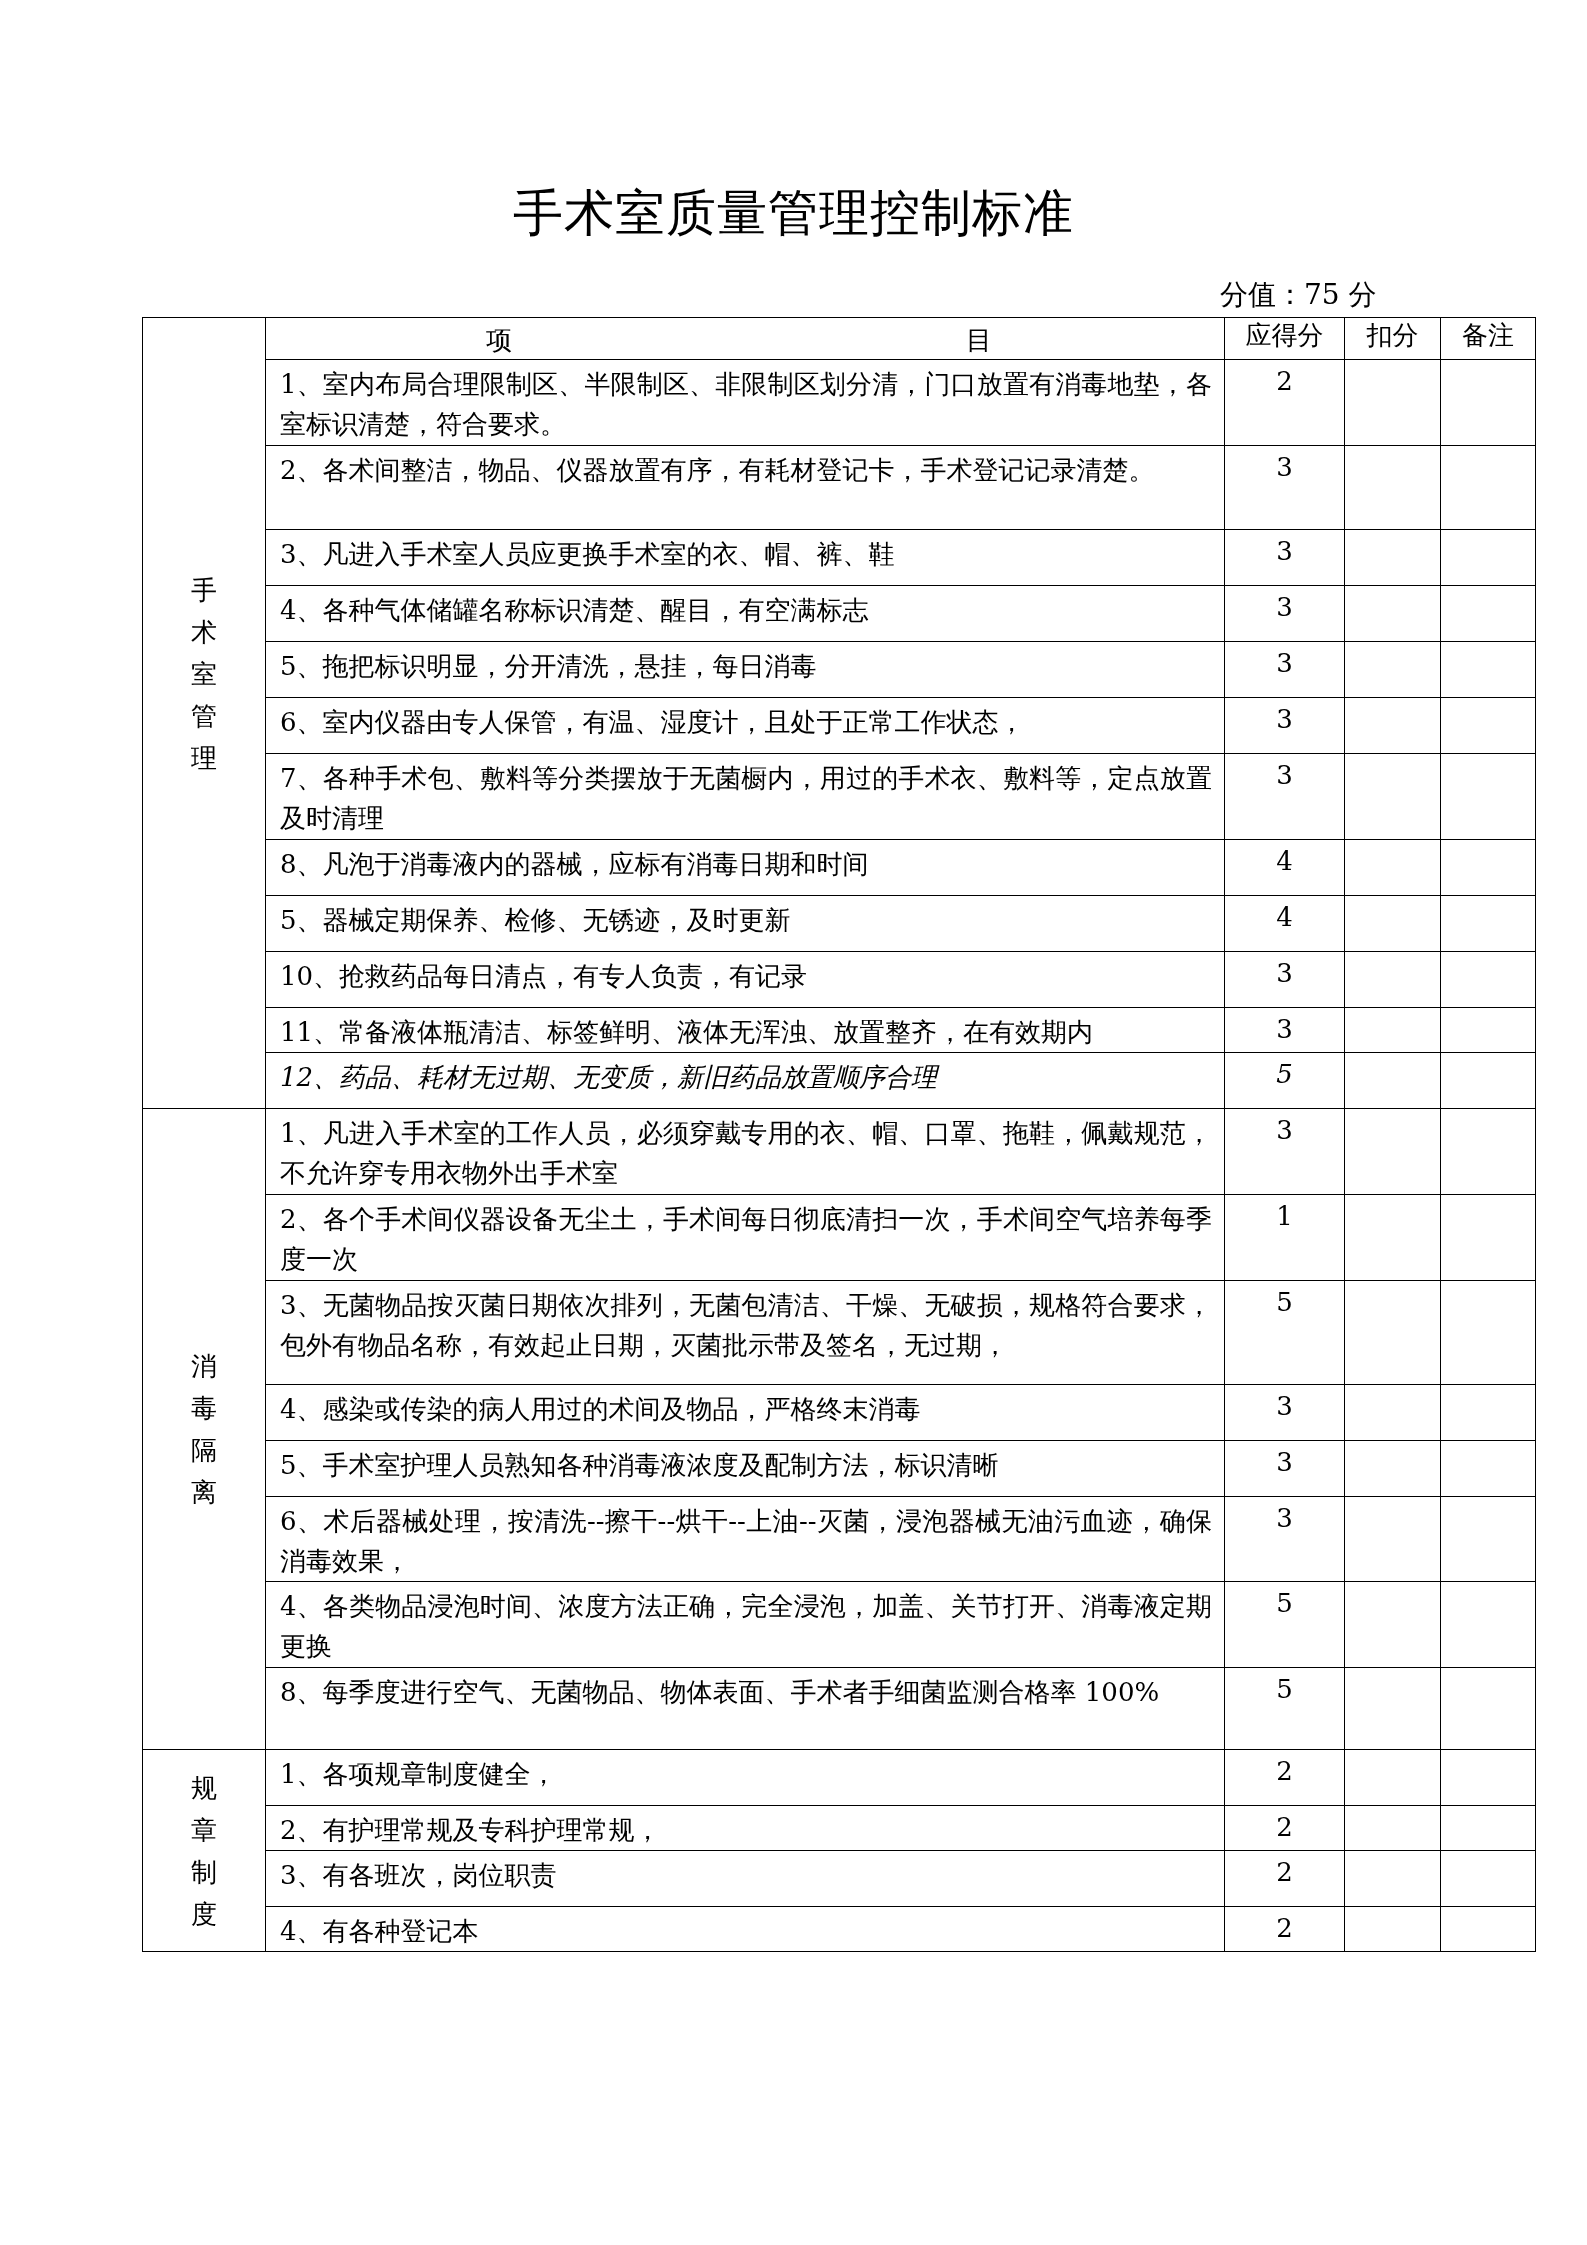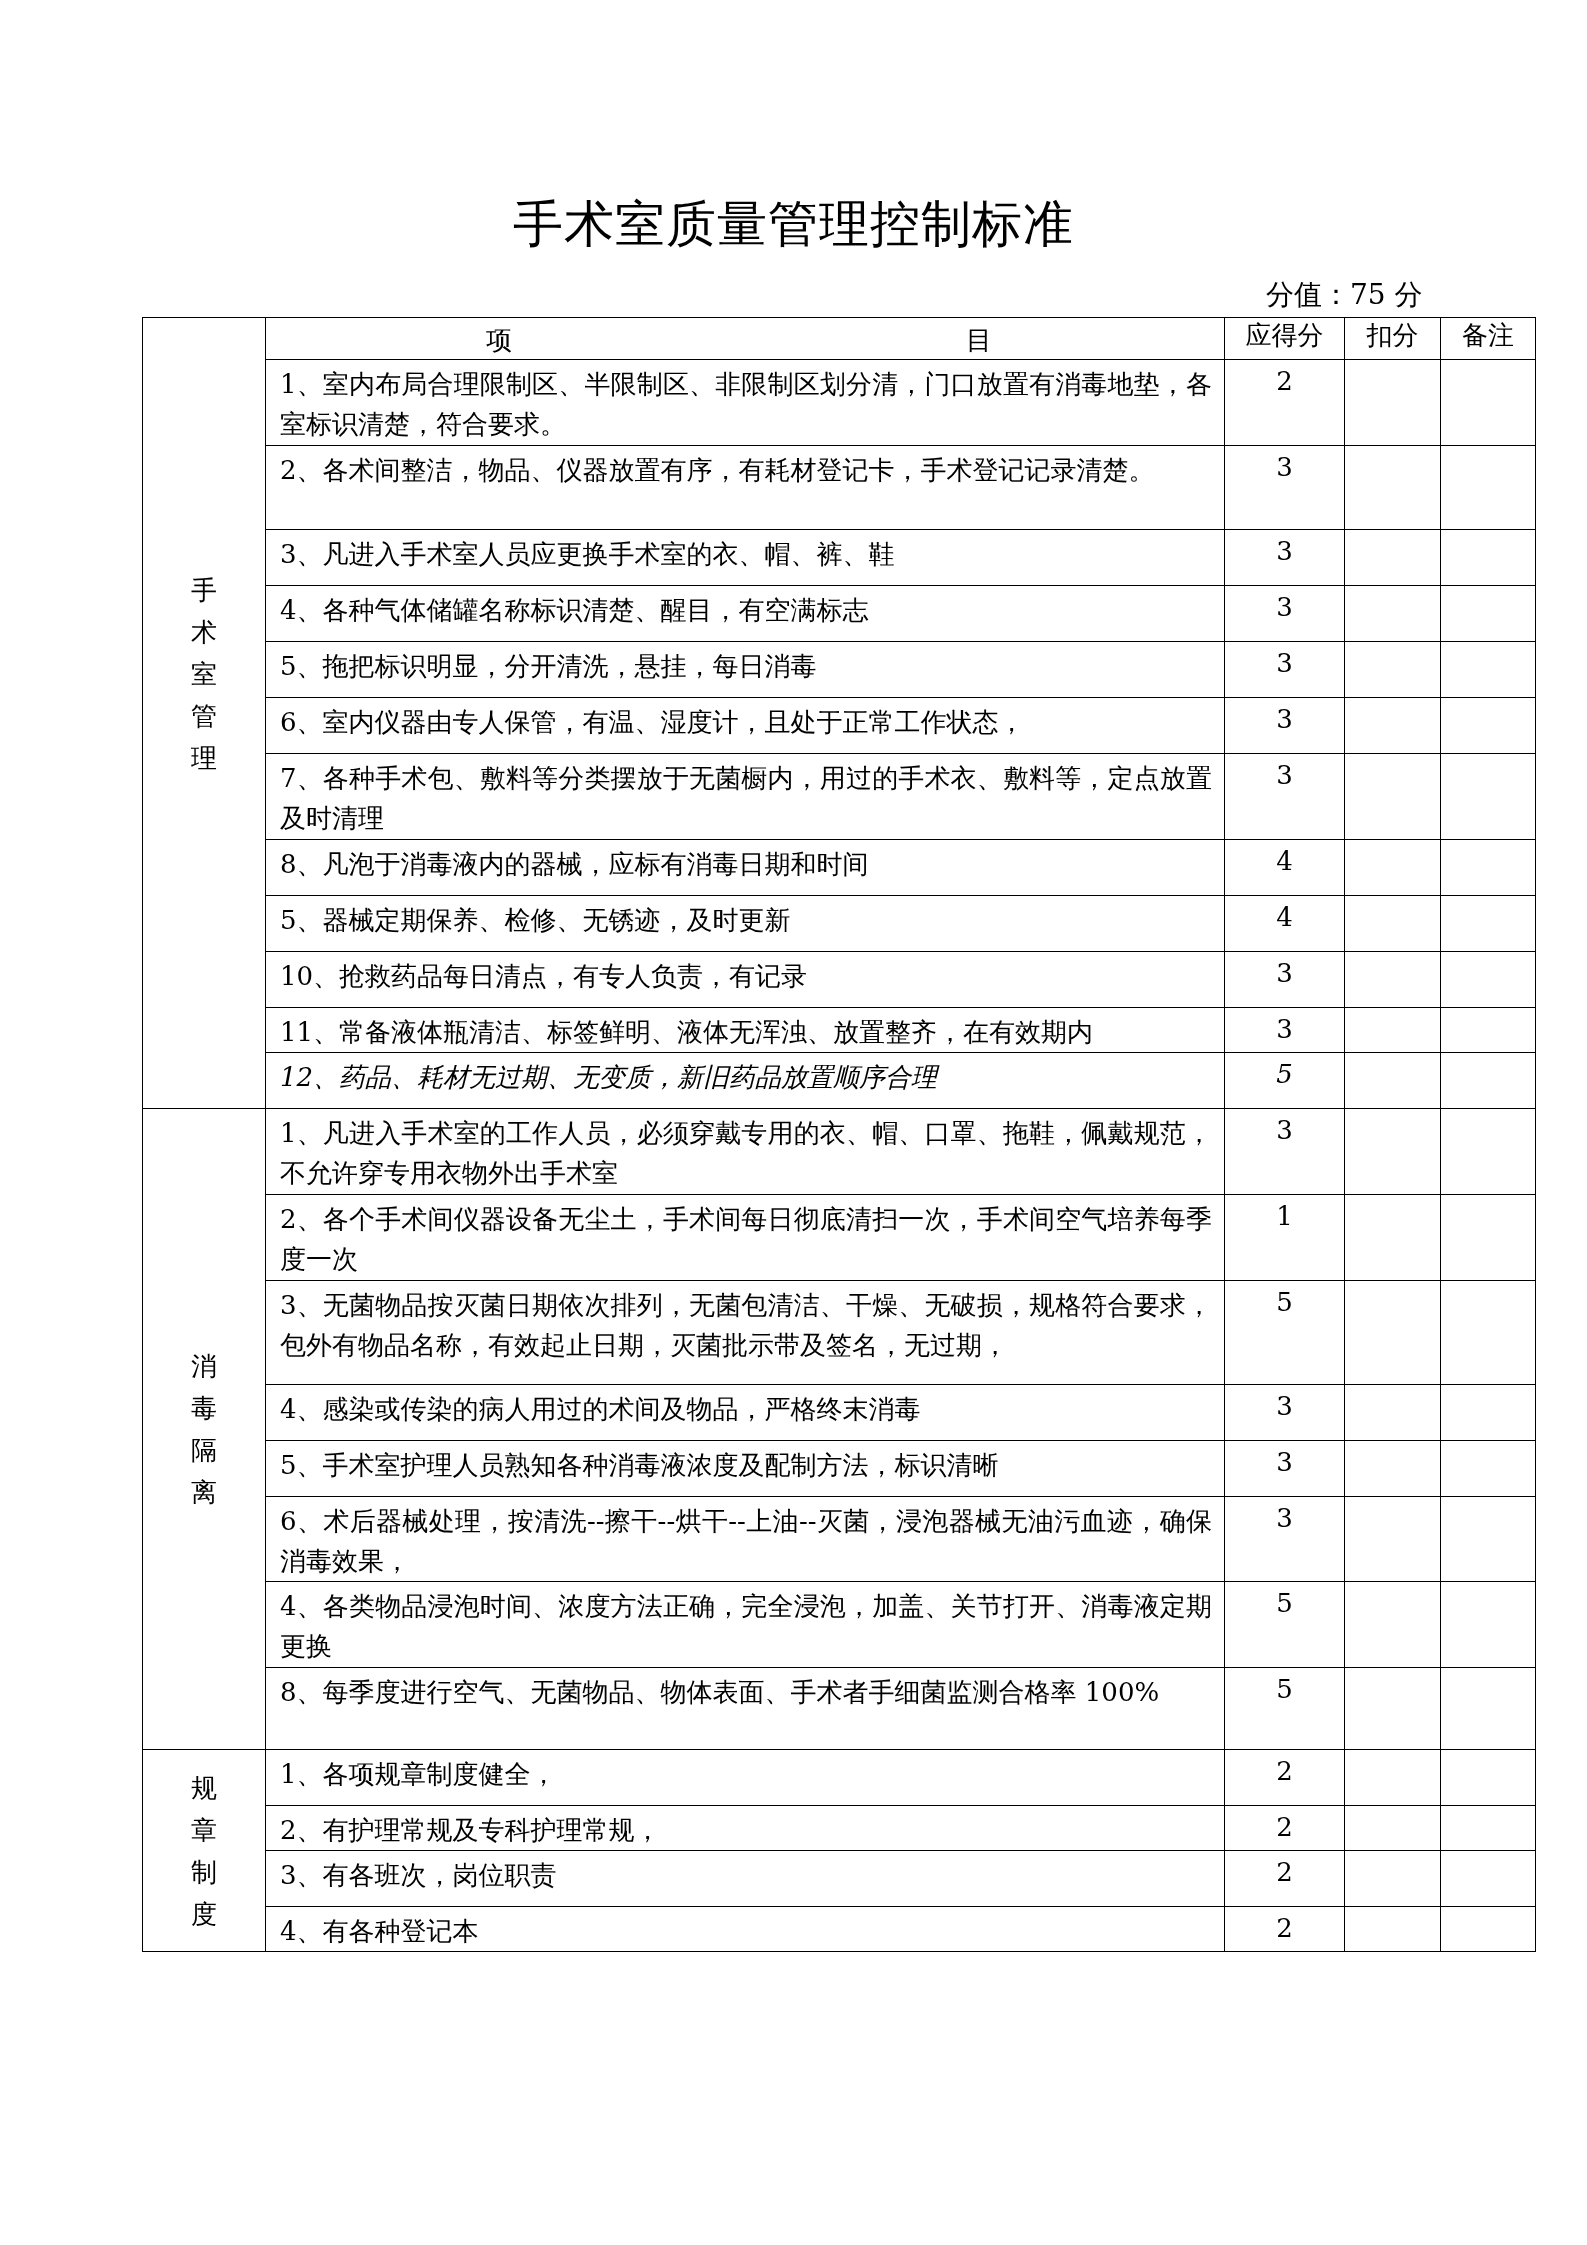--- a/index.html
+++ b/index.html
@@ -2,26 +2,26 @@
 <html><head>
   <meta charset="utf-8">
   <style>
     html, body { margin: 0; padding: 0; background: #ffffff; }
     body {
       width: 1587px; height: 2245px; position: relative;
       font-family: "DejaVu Serif", "Liberation Serif", serif;
       color: #000;
     }
     .title {
-      position: absolute; top: 191px; left: 0; width: 1587px;
+      position: absolute; top: 180px; left: 0; width: 1587px;
       text-align: center; font-size: 50px; letter-spacing: 1px;
       font-family: "DejaVu Serif", "Liberation Serif", serif;
     }
     .score-total {
-      position: absolute; top: 276px; left: 1266px;
+      position: absolute; top: 276px; left: 1220px;
       font-size: 28px;
     }
     table.grid {
       position: absolute; top: 317px; left: 142px;
       border-collapse: collapse; table-layout: fixed;
       width: 1393px;
     }
     table.grid td, table.grid th {
       border: 1.5px solid #000; padding: 0; vertical-align: top;
       font-weight: normal;

